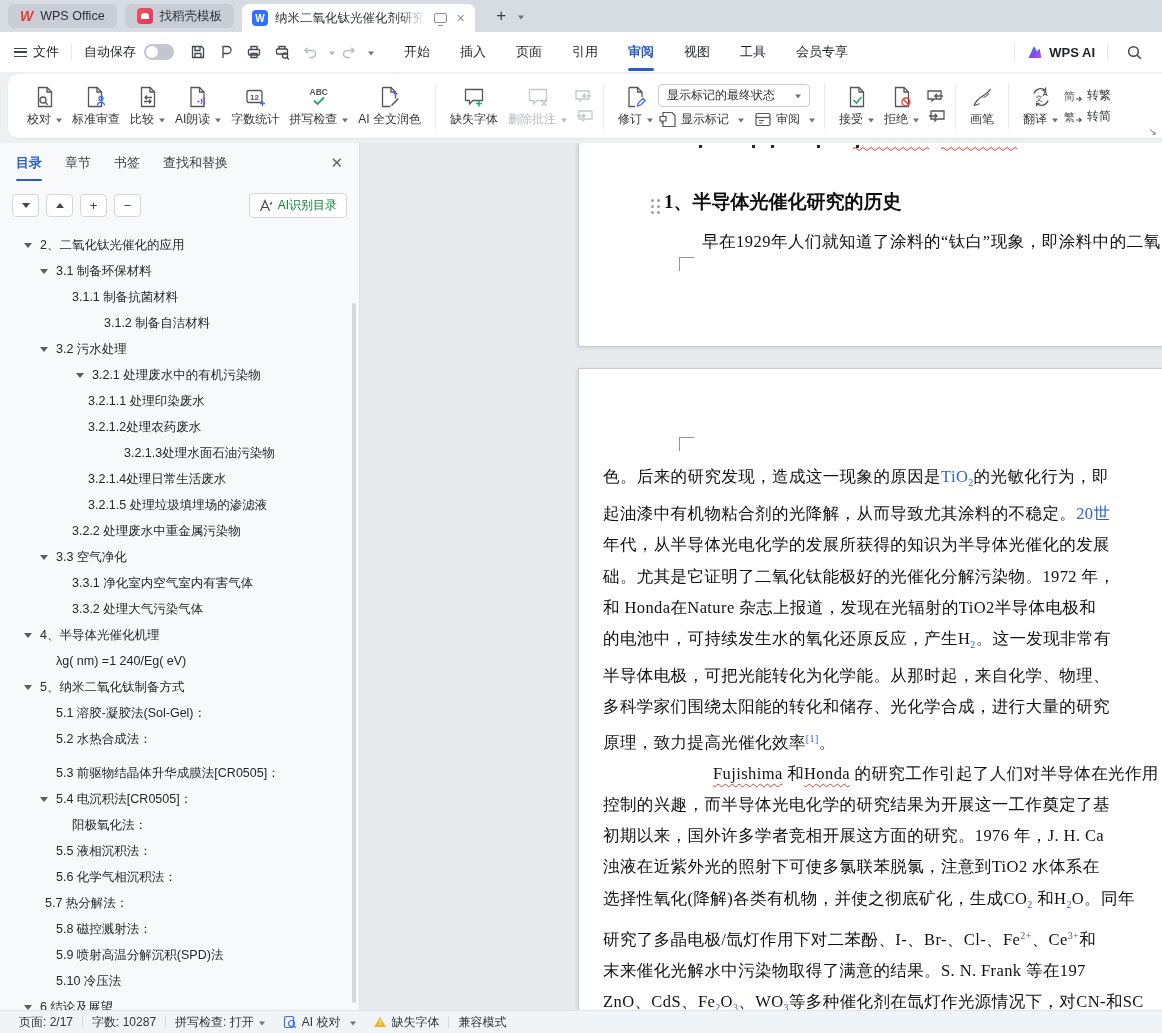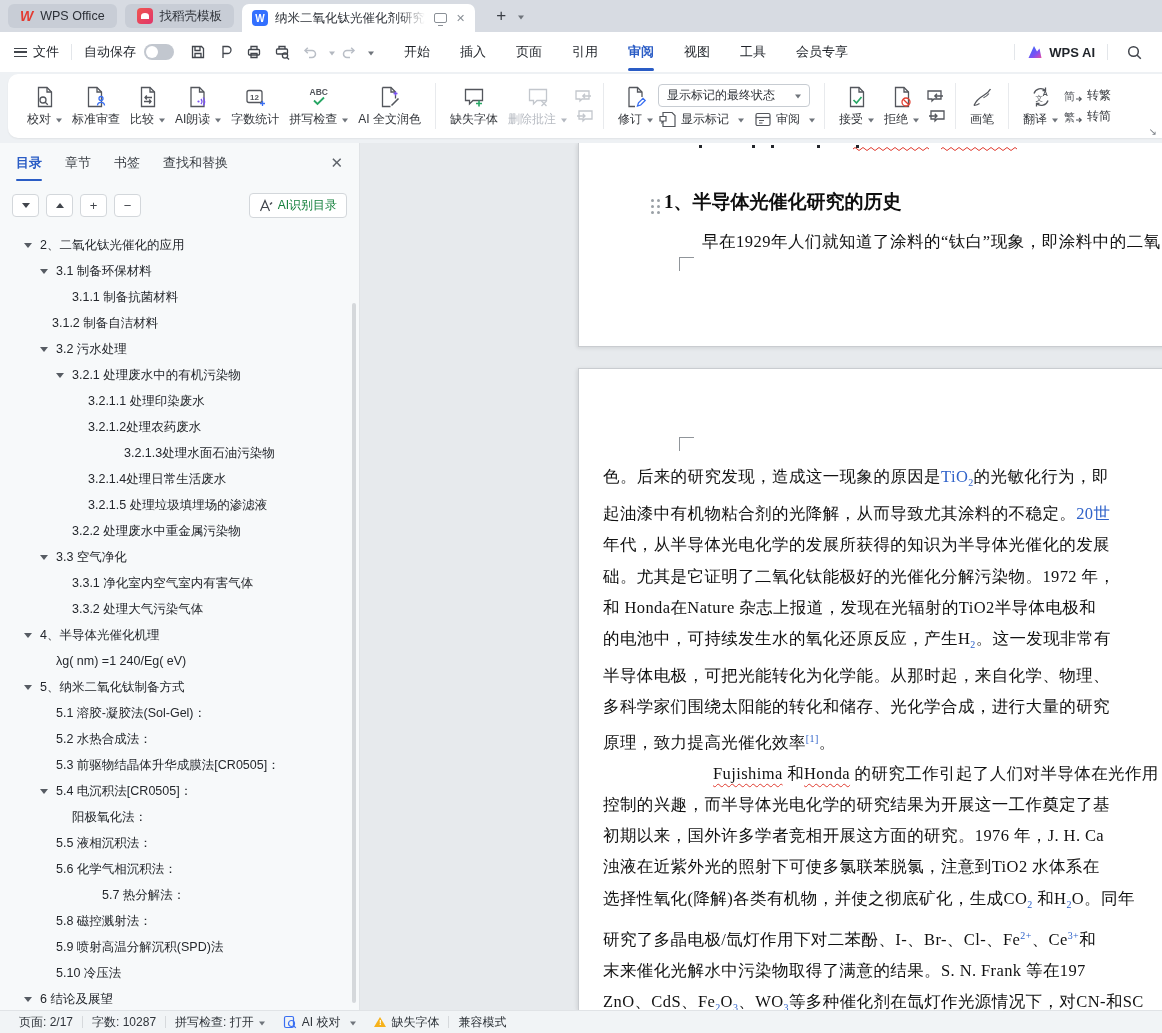--- a/index.html
+++ b/index.html
@@ -490,121 +490,121 @@
         <div class="oitem" style="padding-left: 40px;">
           <span class="otri">
             <i></i>
           </span>
           <span>3.1  制备环保材料</span>
         </div>
         <div class="oitem" style="padding-left: 56px;">
           <span class="otri"></span>
           <span>3.1.1  制备抗菌材料</span>
         </div>
-        <div class="oitem" style="padding-left: 36px;">
+        <div class="oitem" style="padding-left: 88px;">
           <span class="otri"></span>
           <span>3.1.2  制备自洁材料</span>
         </div>
         <div class="oitem" style="padding-left: 40px;">
           <span class="otri">
             <i></i>
           </span>
           <span>3.2  污水处理</span>
         </div>
+        <div class="oitem" style="padding-left: 76px;">
+          <span class="otri">
+            <i></i>
+          </span>
+          <span>3.2.1  处理废水中的有机污染物</span>
+        </div>
+        <div class="oitem" style="padding-left: 72px;">
+          <span class="otri"></span>
+          <span>3.2.1.1  处理印染废水</span>
+        </div>
+        <div class="oitem" style="padding-left: 72px;">
+          <span class="otri"></span>
+          <span>3.2.1.2处理农药废水</span>
+        </div>
+        <div class="oitem" style="padding-left: 108px;">
+          <span class="otri"></span>
+          <span>3.2.1.3处理水面石油污染物</span>
+        </div>
+        <div class="oitem" style="padding-left: 72px;">
+          <span class="otri"></span>
+          <span>3.2.1.4处理日常生活废水</span>
+        </div>
+        <div class="oitem" style="padding-left: 72px;">
+          <span class="otri"></span>
+          <span>3.2.1.5  处理垃圾填埋场的渗滤液</span>
+        </div>
         <div class="oitem" style="padding-left: 56px;">
-          <span class="otri">
-            <i></i>
-          </span>
-          <span>3.2.1  处理废水中的有机污染物</span>
-        </div>
-        <div class="oitem" style="padding-left: 72px;">
-          <span class="otri"></span>
-          <span>3.2.1.1  处理印染废水</span>
-        </div>
-        <div class="oitem" style="padding-left: 72px;">
-          <span class="otri"></span>
-          <span>3.2.1.2处理农药废水</span>
-        </div>
-        <div class="oitem" style="padding-left: 108px;">
-          <span class="otri"></span>
-          <span>3.2.1.3处理水面石油污染物</span>
-        </div>
-        <div class="oitem" style="padding-left: 72px;">
-          <span class="otri"></span>
-          <span>3.2.1.4处理日常生活废水</span>
-        </div>
-        <div class="oitem" style="padding-left: 72px;">
-          <span class="otri"></span>
-          <span>3.2.1.5  处理垃圾填埋场的渗滤液</span>
+          <span class="otri"></span>
+          <span>3.2.2  处理废水中重金属污染物</span>
+        </div>
+        <div class="oitem" style="padding-left: 40px;">
+          <span class="otri">
+            <i></i>
+          </span>
+          <span>3.3  空气净化</span>
         </div>
         <div class="oitem" style="padding-left: 56px;">
           <span class="otri"></span>
-          <span>3.2.2  处理废水中重金属污染物</span>
-        </div>
-        <div class="oitem" style="padding-left: 40px;">
-          <span class="otri">
-            <i></i>
-          </span>
-          <span>3.3  空气净化</span>
+          <span>3.3.1  净化室内空气室内有害气体</span>
         </div>
         <div class="oitem" style="padding-left: 56px;">
           <span class="otri"></span>
-          <span>3.3.1  净化室内空气室内有害气体</span>
+          <span>3.3.2  处理大气污染气体</span>
+        </div>
+        <div class="oitem" style="padding-left: 24px;">
+          <span class="otri">
+            <i></i>
+          </span>
+          <span>4、半导体光催化机理</span>
+        </div>
+        <div class="oitem" style="padding-left: 40px;">
+          <span class="otri"></span>
+          <span>λg( nm) =1 240/Eg( eV)</span>
+        </div>
+        <div class="oitem" style="padding-left: 24px;">
+          <span class="otri">
+            <i></i>
+          </span>
+          <span>5、纳米二氧化钛制备方式</span>
+        </div>
+        <div class="oitem" style="padding-left: 40px;">
+          <span class="otri"></span>
+          <span>5.1 溶胶-凝胶法(Sol-Gel)：</span>
+        </div>
+        <div class="oitem" style="padding-left: 40px;">
+          <span class="otri"></span>
+          <span>5.2 水热合成法：</span>
+        </div>
+        <div class="oitem" style="padding-left: 40px; margin-top: 8px;">
+          <span class="otri"></span>
+          <span>5.3 前驱物结晶体升华成膜法[CR0505]：</span>
+        </div>
+        <div class="oitem" style="padding-left: 40px;">
+          <span class="otri">
+            <i></i>
+          </span>
+          <span>5.4 电沉积法[CR0505]：</span>
         </div>
         <div class="oitem" style="padding-left: 56px;">
           <span class="otri"></span>
-          <span>3.3.2  处理大气污染气体</span>
-        </div>
-        <div class="oitem" style="padding-left: 24px;">
-          <span class="otri">
-            <i></i>
-          </span>
-          <span>4、半导体光催化机理</span>
-        </div>
-        <div class="oitem" style="padding-left: 40px;">
-          <span class="otri"></span>
-          <span>λg( nm) =1 240/Eg( eV)</span>
-        </div>
-        <div class="oitem" style="padding-left: 24px;">
-          <span class="otri">
-            <i></i>
-          </span>
-          <span>5、纳米二氧化钛制备方式</span>
-        </div>
-        <div class="oitem" style="padding-left: 40px;">
-          <span class="otri"></span>
-          <span>5.1 溶胶-凝胶法(Sol-Gel)：</span>
-        </div>
-        <div class="oitem" style="padding-left: 40px;">
-          <span class="otri"></span>
-          <span>5.2 水热合成法：</span>
-        </div>
-        <div class="oitem" style="padding-left: 40px;">
-          <span class="otri"></span>
-          <span>5.3 前驱物结晶体升华成膜法[CR0505]：</span>
-        </div>
-        <div class="oitem" style="padding-left: 40px;">
-          <span class="otri">
-            <i></i>
-          </span>
-          <span>5.4 电沉积法[CR0505]：</span>
-        </div>
-        <div class="oitem" style="padding-left: 56px;">
-          <span class="otri"></span>
           <span>阳极氧化法：</span>
         </div>
         <div class="oitem" style="padding-left: 40px;">
           <span class="otri"></span>
           <span>5.5 液相沉积法：</span>
         </div>
         <div class="oitem" style="padding-left: 40px;">
           <span class="otri"></span>
           <span>5.6 化学气相沉积法：</span>
         </div>
-        <div class="oitem" style="padding-left: 40px; margin-left: 46px;">
+        <div class="oitem" style="padding-left: 29px;">
           <span class="otri"></span>
           <span>5.7 热分解法：</span>
         </div>
         <div class="oitem" style="padding-left: 40px;">
           <span class="otri"></span>
           <span>5.8 磁控溅射法：</span>
         </div>
         <div class="oitem" style="padding-left: 40px;">
           <span class="otri"></span>
           <span>5.9 喷射高温分解沉积(SPD)法</span>

